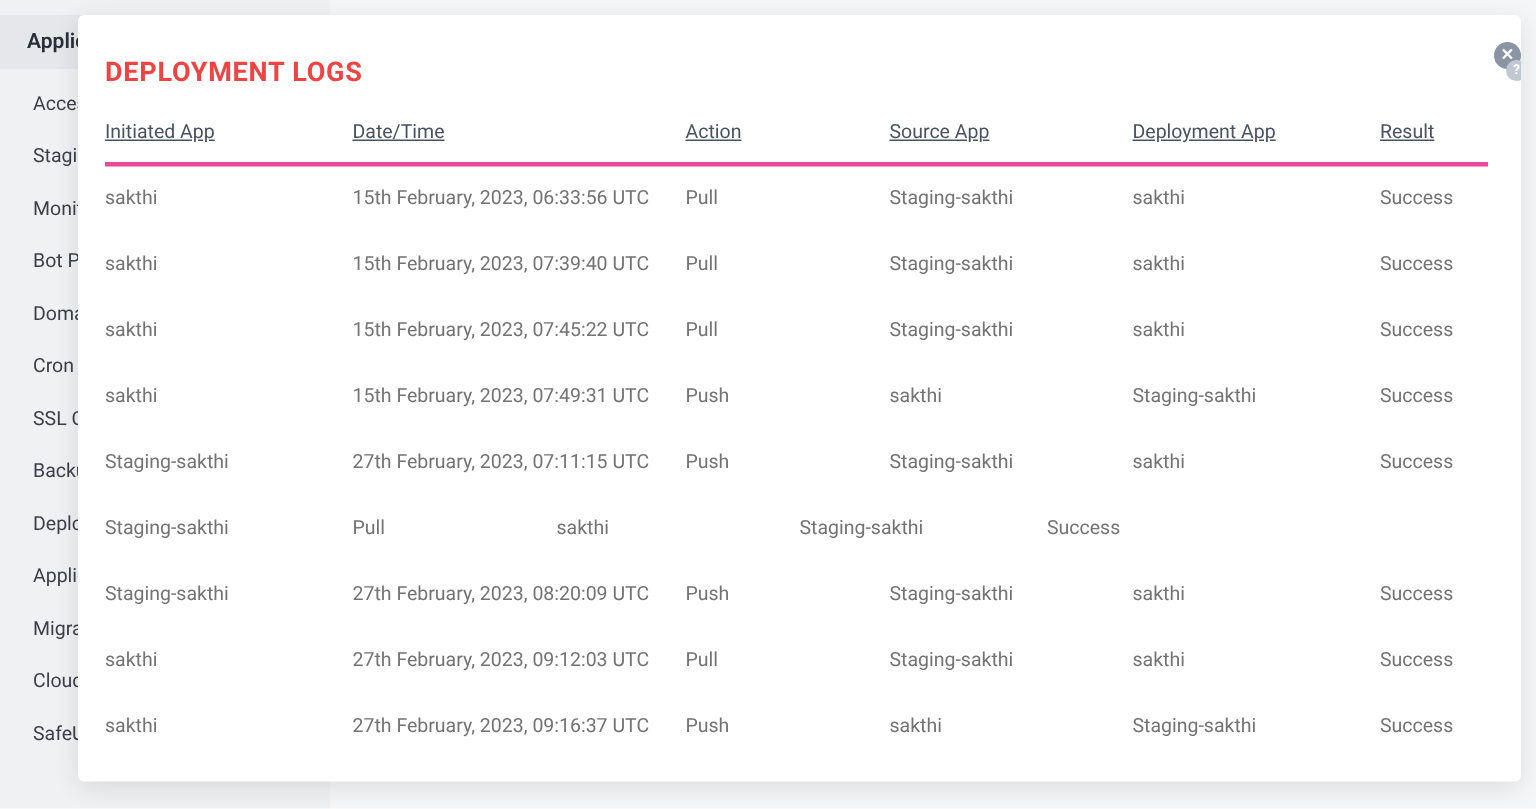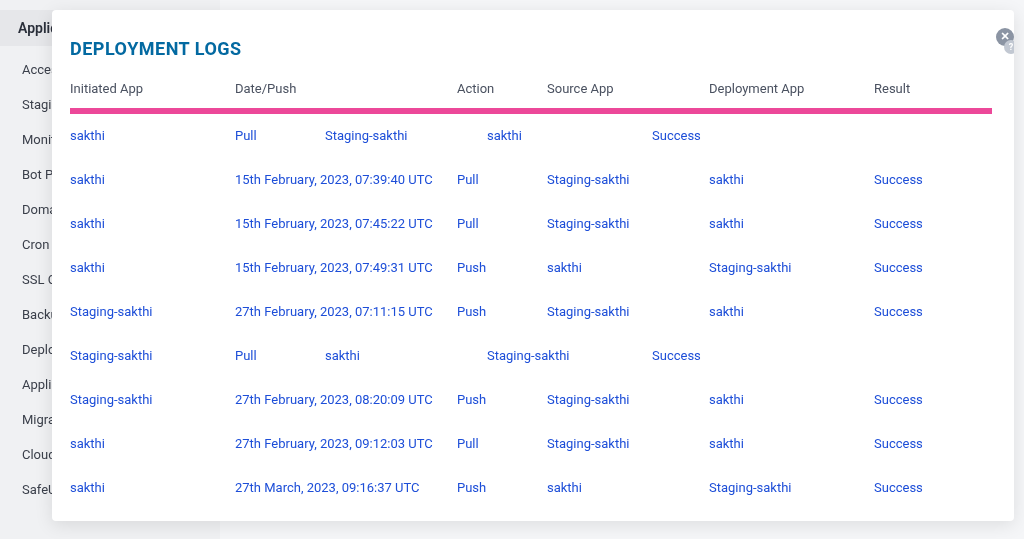--- a/index.html
+++ b/index.html
@@ -83,46 +83,47 @@
       line-height: 14px;
       text-align: center;
       right: 0;
       top: 12px;
       cursor: pointer;
       font-weight: bold;
     }
     .modal-title {
       font-size: 18px;
       font-weight: 700;
-      color: #0369a1;
+      color: #ef4444;
       letter-spacing: 0.5px;
       margin-bottom: 14px;
     }
     .log-table {
       display: block;
       width: 100%;
     }
     .log-header, .log-row {
       display: flex;
       width: 100%;
       font-size: 13px;
     }
     .log-header {
       color: #4a5160;
       padding: 8px 0 12px 0;
-      border-bottom: 6px solid #ec4899;
+      border-bottom: 3px solid #ec4899;
+      text-decoration: underline;
     }
     .log-row {
-      color: #1d4ed8;
+      color: #737373;
       padding: 14px 0 15px 0;
     }
     .c-initiated { width: 165px; }
     .c-datetime  { width: 222px; }
     .c-action    { width: 90px; }
-    .c-source    { width: 162px; }
+    .c-source    { width: 162px; margin-left: 46px; }
     .c-dest      { width: 165px; }
     .c-result    { flex: 1; }
   </style>
 </head>
 <body>
 
 <div class="sidebar">
   <div class="sidebar-title">Application Management</div>
   <div class="sidebar-item">Access Details</div>
   <div class="sidebar-item">Staging Management</div>
@@ -143,29 +144,30 @@
   <div class="close-stack">
     <div class="close-icon">✕</div>
     <div class="help-icon">?</div>
   </div>
 
   <div class="modal-title">DEPLOYMENT LOGS</div>
 
   <div class="log-table">
     <div class="log-header">
       <div class="c-initiated">Initiated App</div>
-      <div class="c-datetime">Date/Push</div>
+      <div class="c-datetime">Date/Time</div>
       <div class="c-action">Action</div>
       <div class="c-source">Source App</div>
       <div class="c-dest">Deployment App</div>
       <div class="c-result">Result</div>
     </div>
     <div id="log-body">
         <div class="log-row">
           <div class="c-initiated">sakthi</div>
+          <div class="c-datetime">15th February, 2023, 06:33:56 UTC</div>
           <div class="c-action">Pull</div>
           <div class="c-source">Staging-sakthi</div>
           <div class="c-dest">sakthi</div>
           <div class="c-result">Success</div>
         </div>
         <div class="log-row">
           <div class="c-initiated">sakthi</div>
           <div class="c-datetime">15th February, 2023, 07:39:40 UTC</div>
           <div class="c-action">Pull</div>
           <div class="c-source">Staging-sakthi</div>
@@ -214,21 +216,21 @@
         <div class="log-row">
           <div class="c-initiated">sakthi</div>
           <div class="c-datetime">27th February, 2023, 09:12:03 UTC</div>
           <div class="c-action">Pull</div>
           <div class="c-source">Staging-sakthi</div>
           <div class="c-dest">sakthi</div>
           <div class="c-result">Success</div>
         </div>
         <div class="log-row">
           <div class="c-initiated">sakthi</div>
-          <div class="c-datetime">27th March, 2023, 09:16:37 UTC</div>
+          <div class="c-datetime">27th February, 2023, 09:16:37 UTC</div>
           <div class="c-action">Push</div>
           <div class="c-source">sakthi</div>
           <div class="c-dest">Staging-sakthi</div>
           <div class="c-result">Success</div>
         </div>
       </div>
   </div>
 </div>
 
 </body></html>

